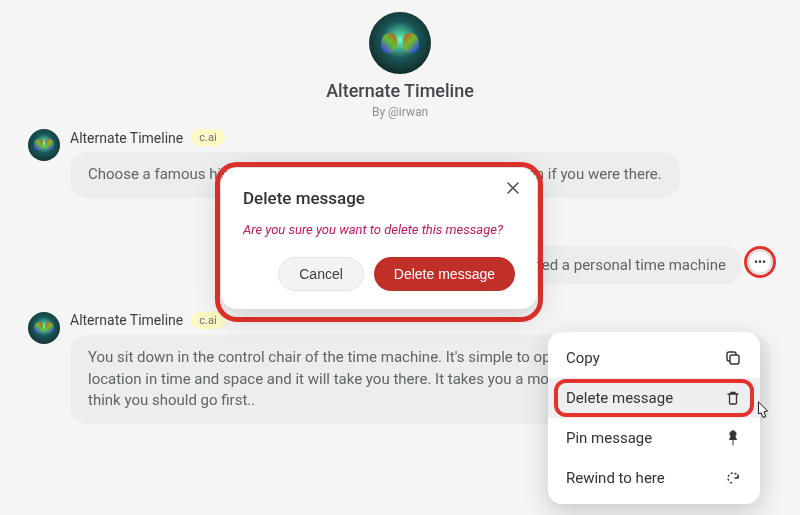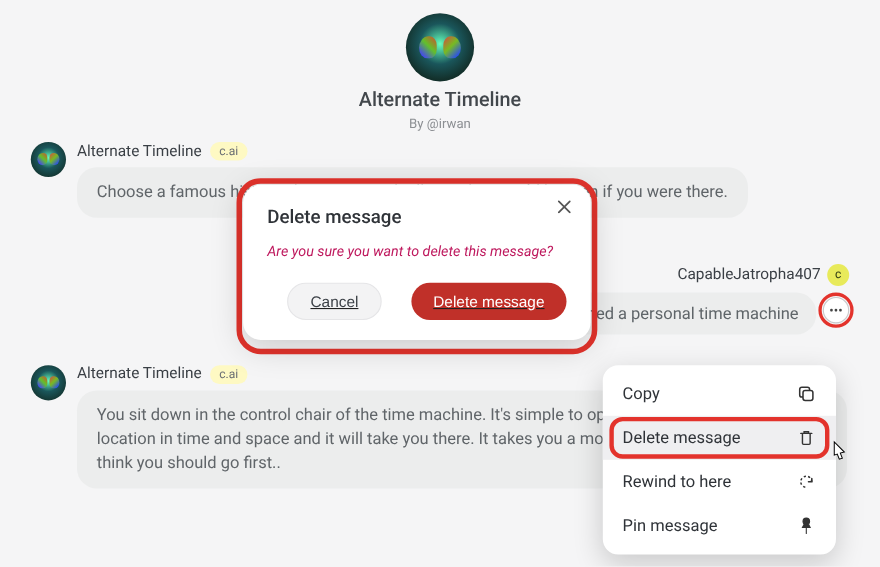--- a/index.html
+++ b/index.html
@@ -100,21 +100,21 @@
     position:absolute; left:221px; top:168px; width:316px;
     background:#fff; border-radius:16px; padding:20px 22px 18px 22px;
     box-shadow:0 6px 30px rgba(0,0,0,.18); z-index:21;
   }
   .dialog-title { font-size:17px; font-weight:500; color:#2f3338; }
   .dialog-close {
     position:absolute; top:14px; right:18px; font-size:14px; color:#5c5f63;
     cursor:pointer; background:none;border:none;
   }
   .dialog-text { font-size:13px; color:#be185d; margin-top:14px;font-style:italic; }
-  .dialog-actions { display:flex; justify-content:flex-end; gap:27px; margin-top:20px;text-decoration:underline; }
+  .dialog-actions { display:flex; justify-content:flex-end; gap:10px; margin-top:20px; }
   .btn-cancel {
     background:#f3f3f4; border:1px solid #e5e5e7; color:#3a3f45;
     padding:8px 20px; border-radius:22px; font-size:14px; cursor:pointer;
   }
   .btn-delete {
     background:#c03029; color:#fff; border:none;
     padding:9px 20px; border-radius:22px; font-size:14px; cursor:pointer;
   }
 
   
@@ -162,24 +162,20 @@
       <div class="sender-line">
         <span class="sender-name">Alternate Timeline</span>
         <span class="badge">c.ai</span>
       </div>
       <div class="bubble">Choose a famous historical moment, and tell me what would happen if you were there.</div>
     </div>
   </div>
 
   <div class="row right" style="margin-top:42px;">
     <div class="col right-col">
-      <div class="user-line">
-        <span>CapableJatropha407</span>
-        <span class="user-avatar">c</span>
-      </div>
       <div style="display:flex;align-items:center;">
         <div class="user-bubble">I invented a personal time machine</div>
         <div class="more-btn">
           <span>•••</span>
           <div class="more-highlight"></div>
         </div>
       </div>
     </div>
   </div>
 
@@ -226,33 +222,33 @@
   <div class="menu-item hover">
     <div class="menu-highlight"></div>
     <span>Delete message</span>
     <span class="menu-icon">
       <svg width="16" height="16" viewBox="0 0 16 16">
           <path d="M3 4h10M6 4V2.5h4V4M4.5 4v9a1 1 0 001 1h5a1 1 0 001-1V4" fill="none" stroke="#333" stroke-width="1.3" stroke-linecap="round"></path>
         </svg>
     </span>
   </div>
   <div class="menu-item">
+    <span>Pin message</span>
+    <span class="menu-icon">
+      <svg width="14" height="16" viewBox="0 0 14 16">
+          <path d="M7 1c2 0 3 1 3 3 0 1.3-.6 2-1 2.5l1.5 3H3.5L5 6.5C4.6 6 4 5.3 4 4c0-2 1-3 3-3zM7 9.5V15" fill="#333" stroke="#333" stroke-width="1" stroke-linecap="round"></path>
+        </svg>
+    </span>
+  </div>
+  <div class="menu-item">
     <span>Rewind to here</span>
     <span class="menu-icon">
       <svg width="16" height="16" viewBox="0 0 16 16">
           <path d="M13 8a5 5 0 10-5 5" fill="none" stroke="#333" stroke-width="1.4" stroke-dasharray="2 2"></path>
           <path d="M13 5v3h-3" fill="none" stroke="#333" stroke-width="1.4" stroke-linecap="round"></path>
-        </svg>
-    </span>
-  </div>
-  <div class="menu-item">
-    <span>Pin message</span>
-    <span class="menu-icon">
-      <svg width="14" height="16" viewBox="0 0 14 16">
-          <path d="M7 1c2 0 3 1 3 3 0 1.3-.6 2-1 2.5l1.5 3H3.5L5 6.5C4.6 6 4 5.3 4 4c0-2 1-3 3-3zM7 9.5V15" fill="#333" stroke="#333" stroke-width="1" stroke-linecap="round"></path>
         </svg>
     </span>
   </div>
 </div>
 
 <div class="cursor">
   <svg viewBox="0 0 24 24">
       <path d="M7 2v13l3-1 2 5 3-1-2-5 4-1z" fill="#fff" stroke="#000" stroke-width="1"></path>
     </svg>
 </div>

